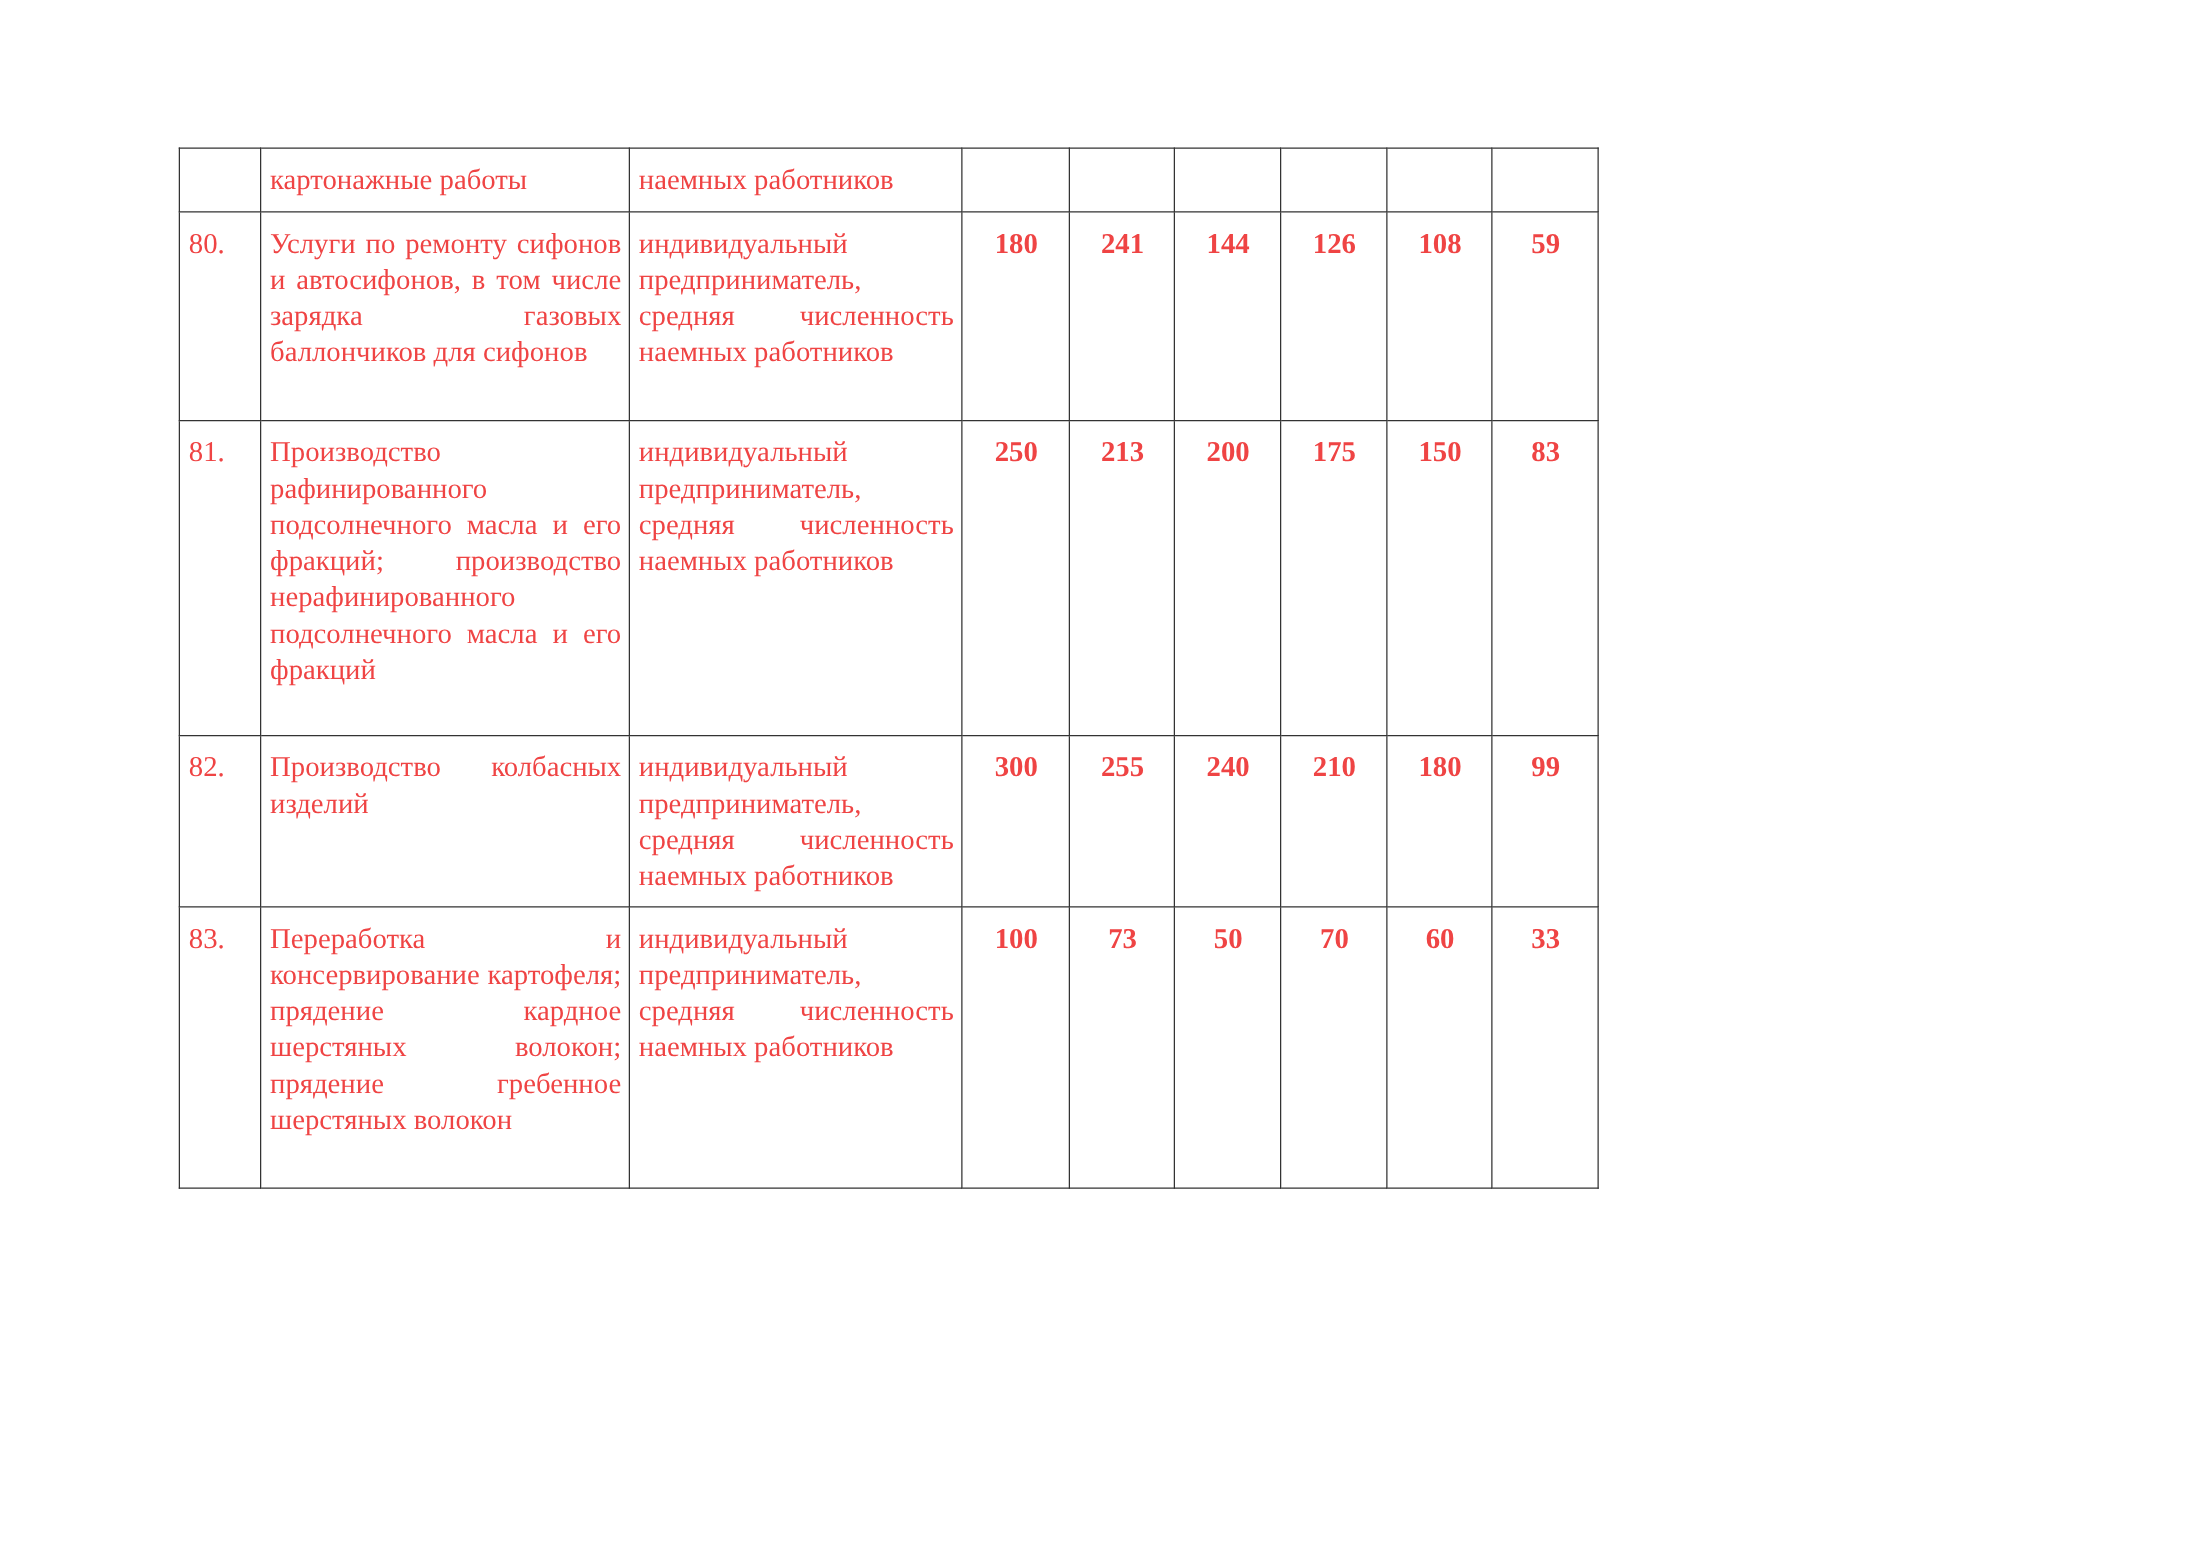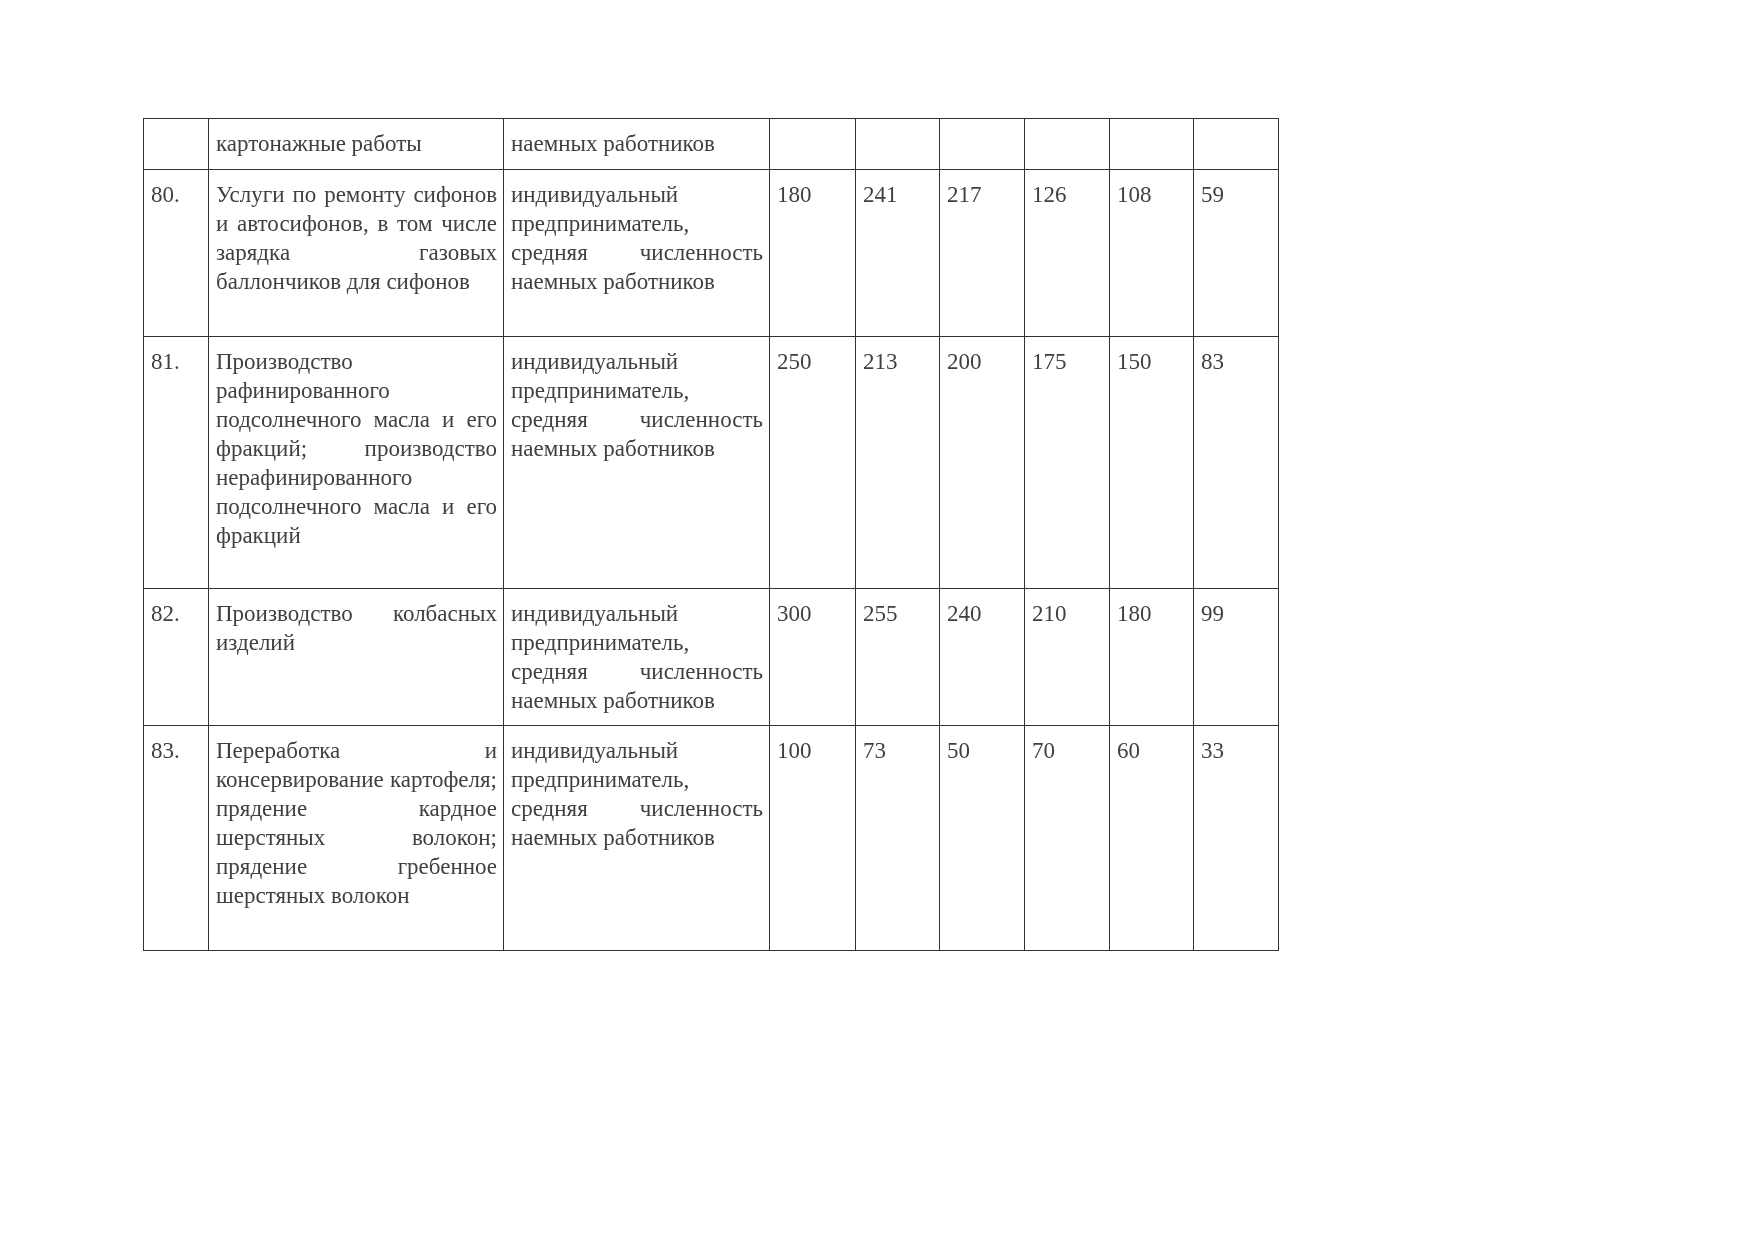--- a/index.html
+++ b/index.html
@@ -3,31 +3,31 @@
 <meta charset="utf-8">
 <style>
   html, body { margin: 0; padding: 0; background: #ffffff; }
   body { width: 1754px; height: 1240px; position: relative; overflow: hidden; }
   .page { position: absolute; left: 0; top: 0; width: 1754px; height: 1240px; background: #fff; }
   table.doc-table {
     position: absolute; left: 143px; top: 118px;
     border-collapse: collapse; table-layout: fixed;
     width: 1135px;
     font-family: "Liberation Serif", "DejaVu Serif", serif;
-    font-size: 23px; line-height: 29px; color: #404040;
+    font-size: 23px; line-height: 29px; color: #ef4444;
   }
   table.doc-table td {
     border: 1.5px solid #333;
     vertical-align: top;
     padding: 10px 6px 10px 7px;
     box-sizing: border-box;
   }
   td.num { text-align: left; }
   td.desc, td.subj { text-align: justify; text-align-last: left; }
-  td.val { text-align: left; }
+  td.val { text-align: center; font-weight: bold; }
   col.c1 { width: 65px; } col.c2 { width: 295px; } col.c3 { width: 266px; }
   col.c4 { width: 86px; } col.c5 { width: 84px; } col.c6 { width: 85px; }
   col.c7 { width: 85px; } col.c8 { width: 84px; } col.c9 { width: 85px; }
   tr.r0 { height: 51px; } tr.r1 { height: 167px; } tr.r2 { height: 252px; margin-top: 40px; }
   tr.r3 { height: 136px; } tr.r4 { height: 225px; }
 </style>
 </head>
 <body>
 
 <div class="page">
@@ -54,21 +54,21 @@
         <td class="val"></td>
         <td class="val"></td>
         <td class="val"></td>
       </tr>
       <tr class="r1">
         <td class="num">80.</td>
         <td class="desc">Услуги по ремонту сифонов и автосифонов, в том числе зарядка газовых баллончиков для сифонов</td>
         <td class="subj">индивидуальный предприниматель, средняя численность наемных работников</td>
         <td class="val">180</td>
         <td class="val">241</td>
-        <td class="val">217</td>
+        <td class="val">144</td>
         <td class="val">126</td>
         <td class="val">108</td>
         <td class="val">59</td>
       </tr>
       <tr class="r2">
         <td class="num">81.</td>
         <td class="desc">Производство рафинированного подсолнечного масла и его фракций; производство нерафинированного подсолнечного масла и его фракций</td>
         <td class="subj">индивидуальный предприниматель, средняя численность наемных работников</td>
         <td class="val">250</td>
         <td class="val">213</td>

